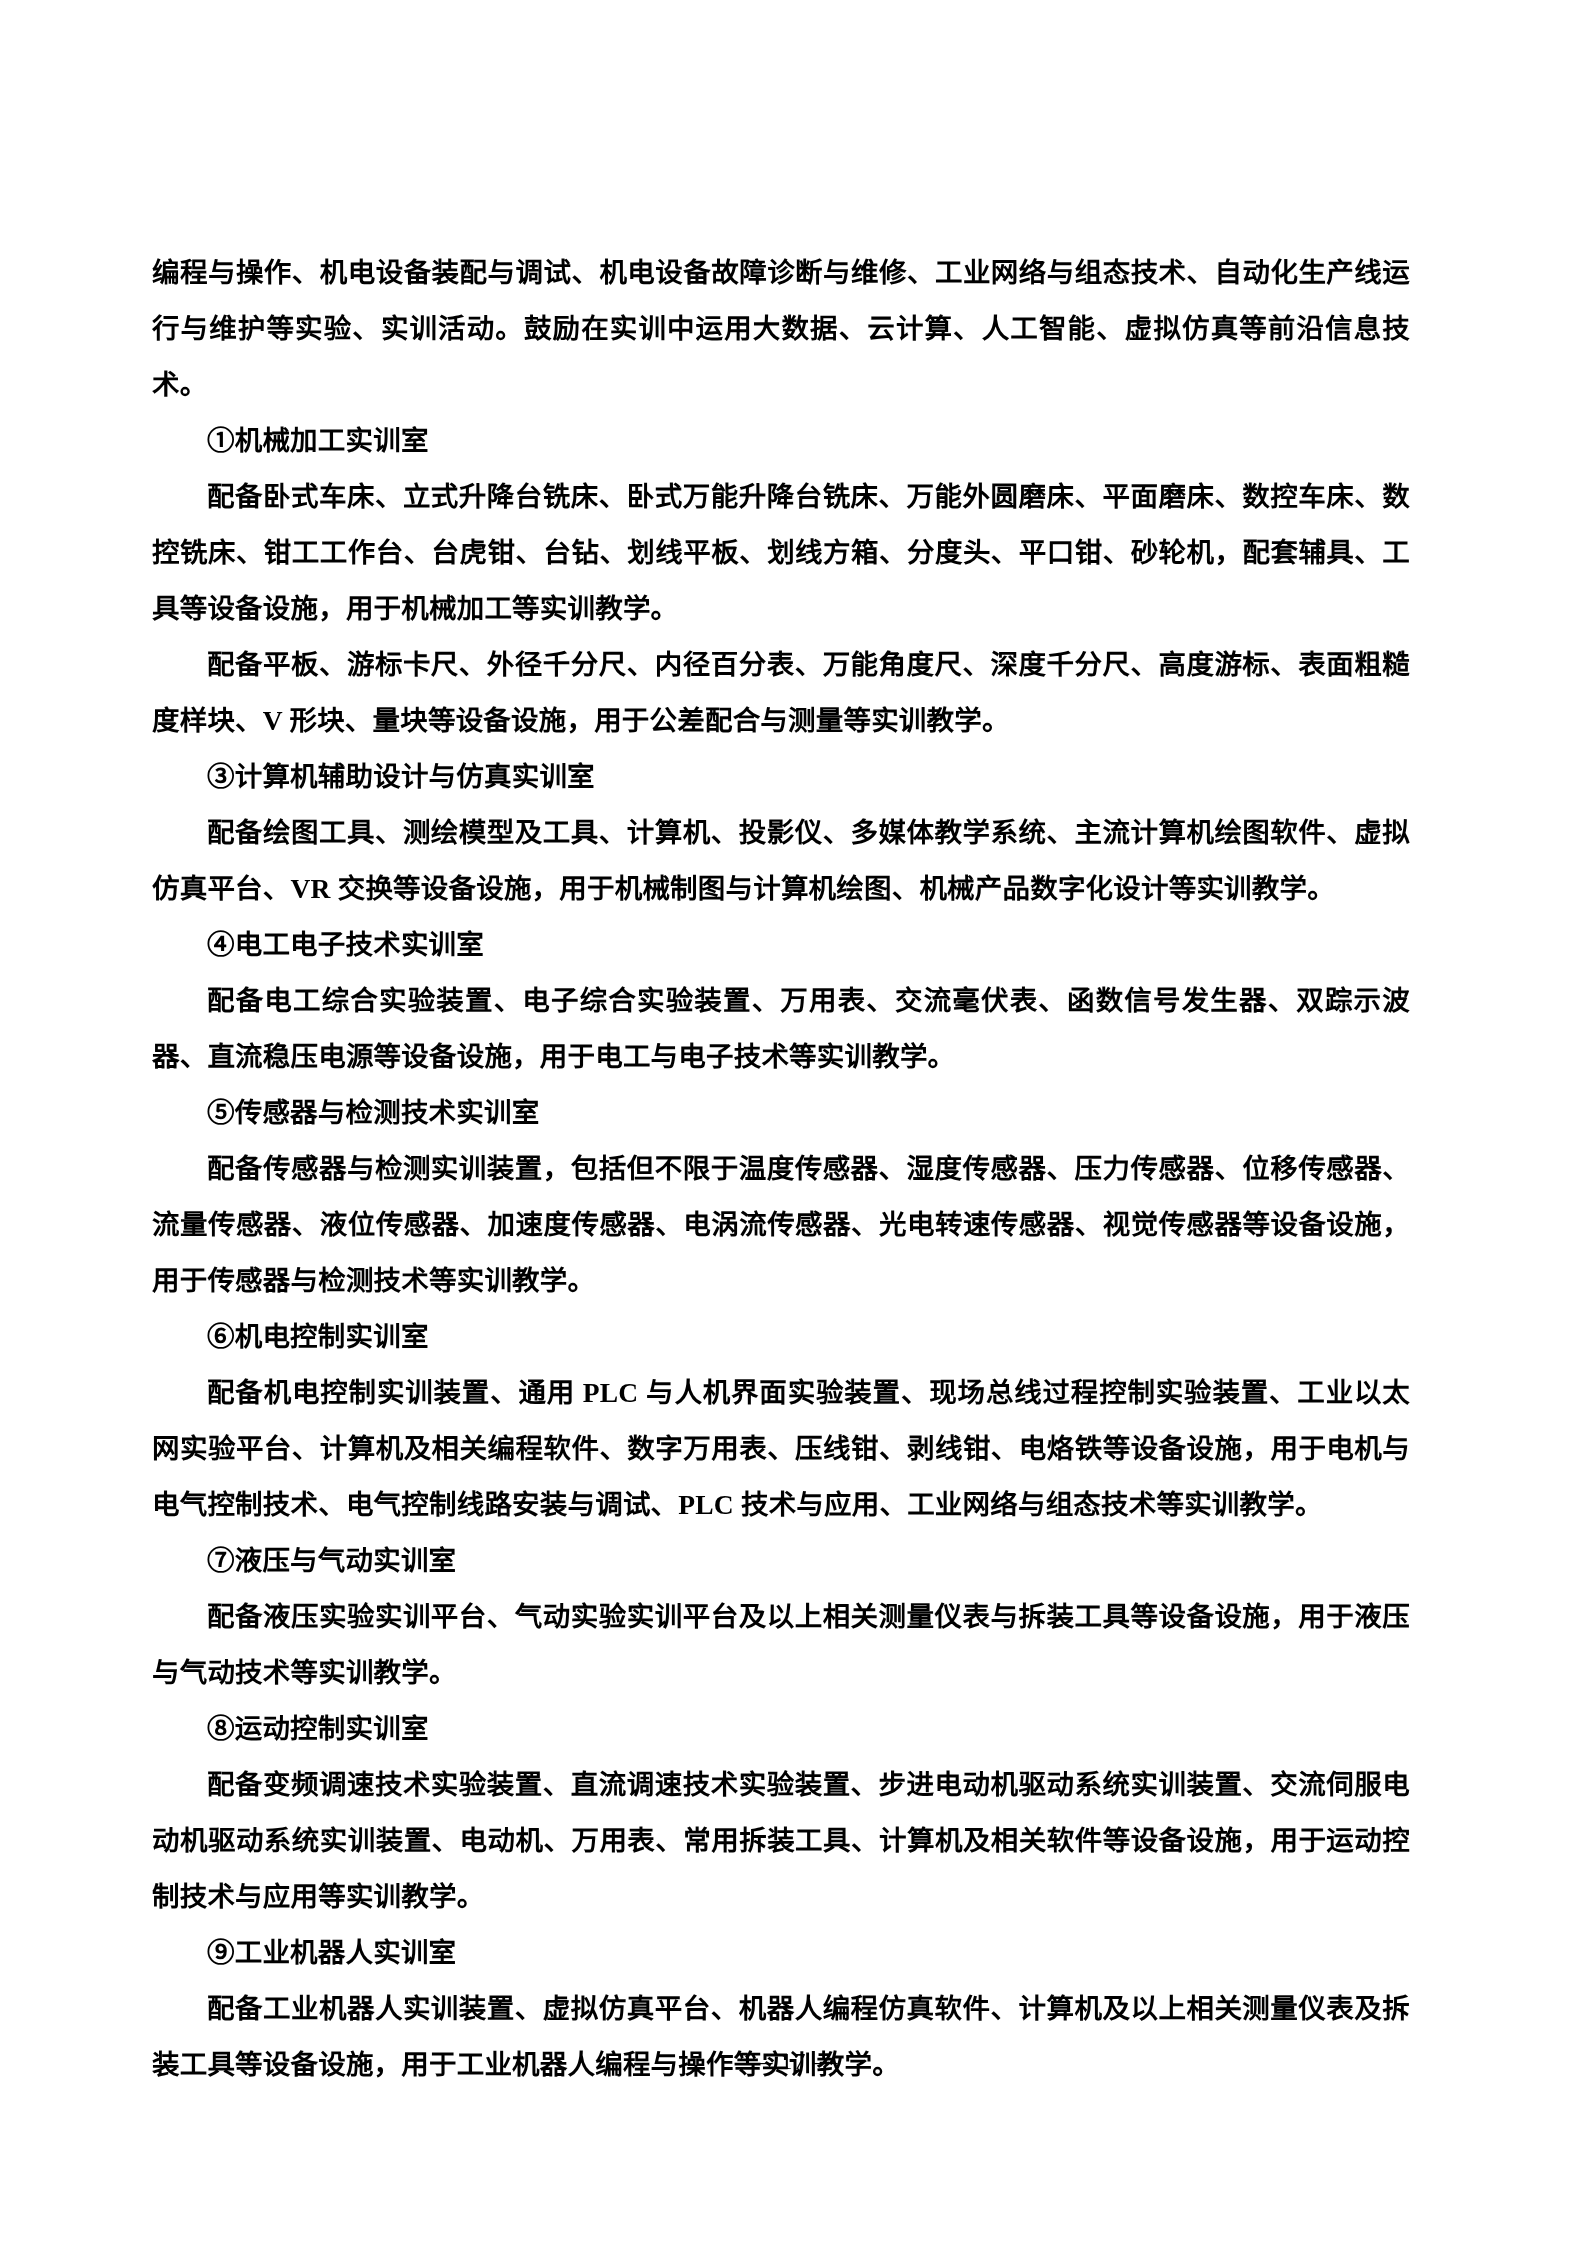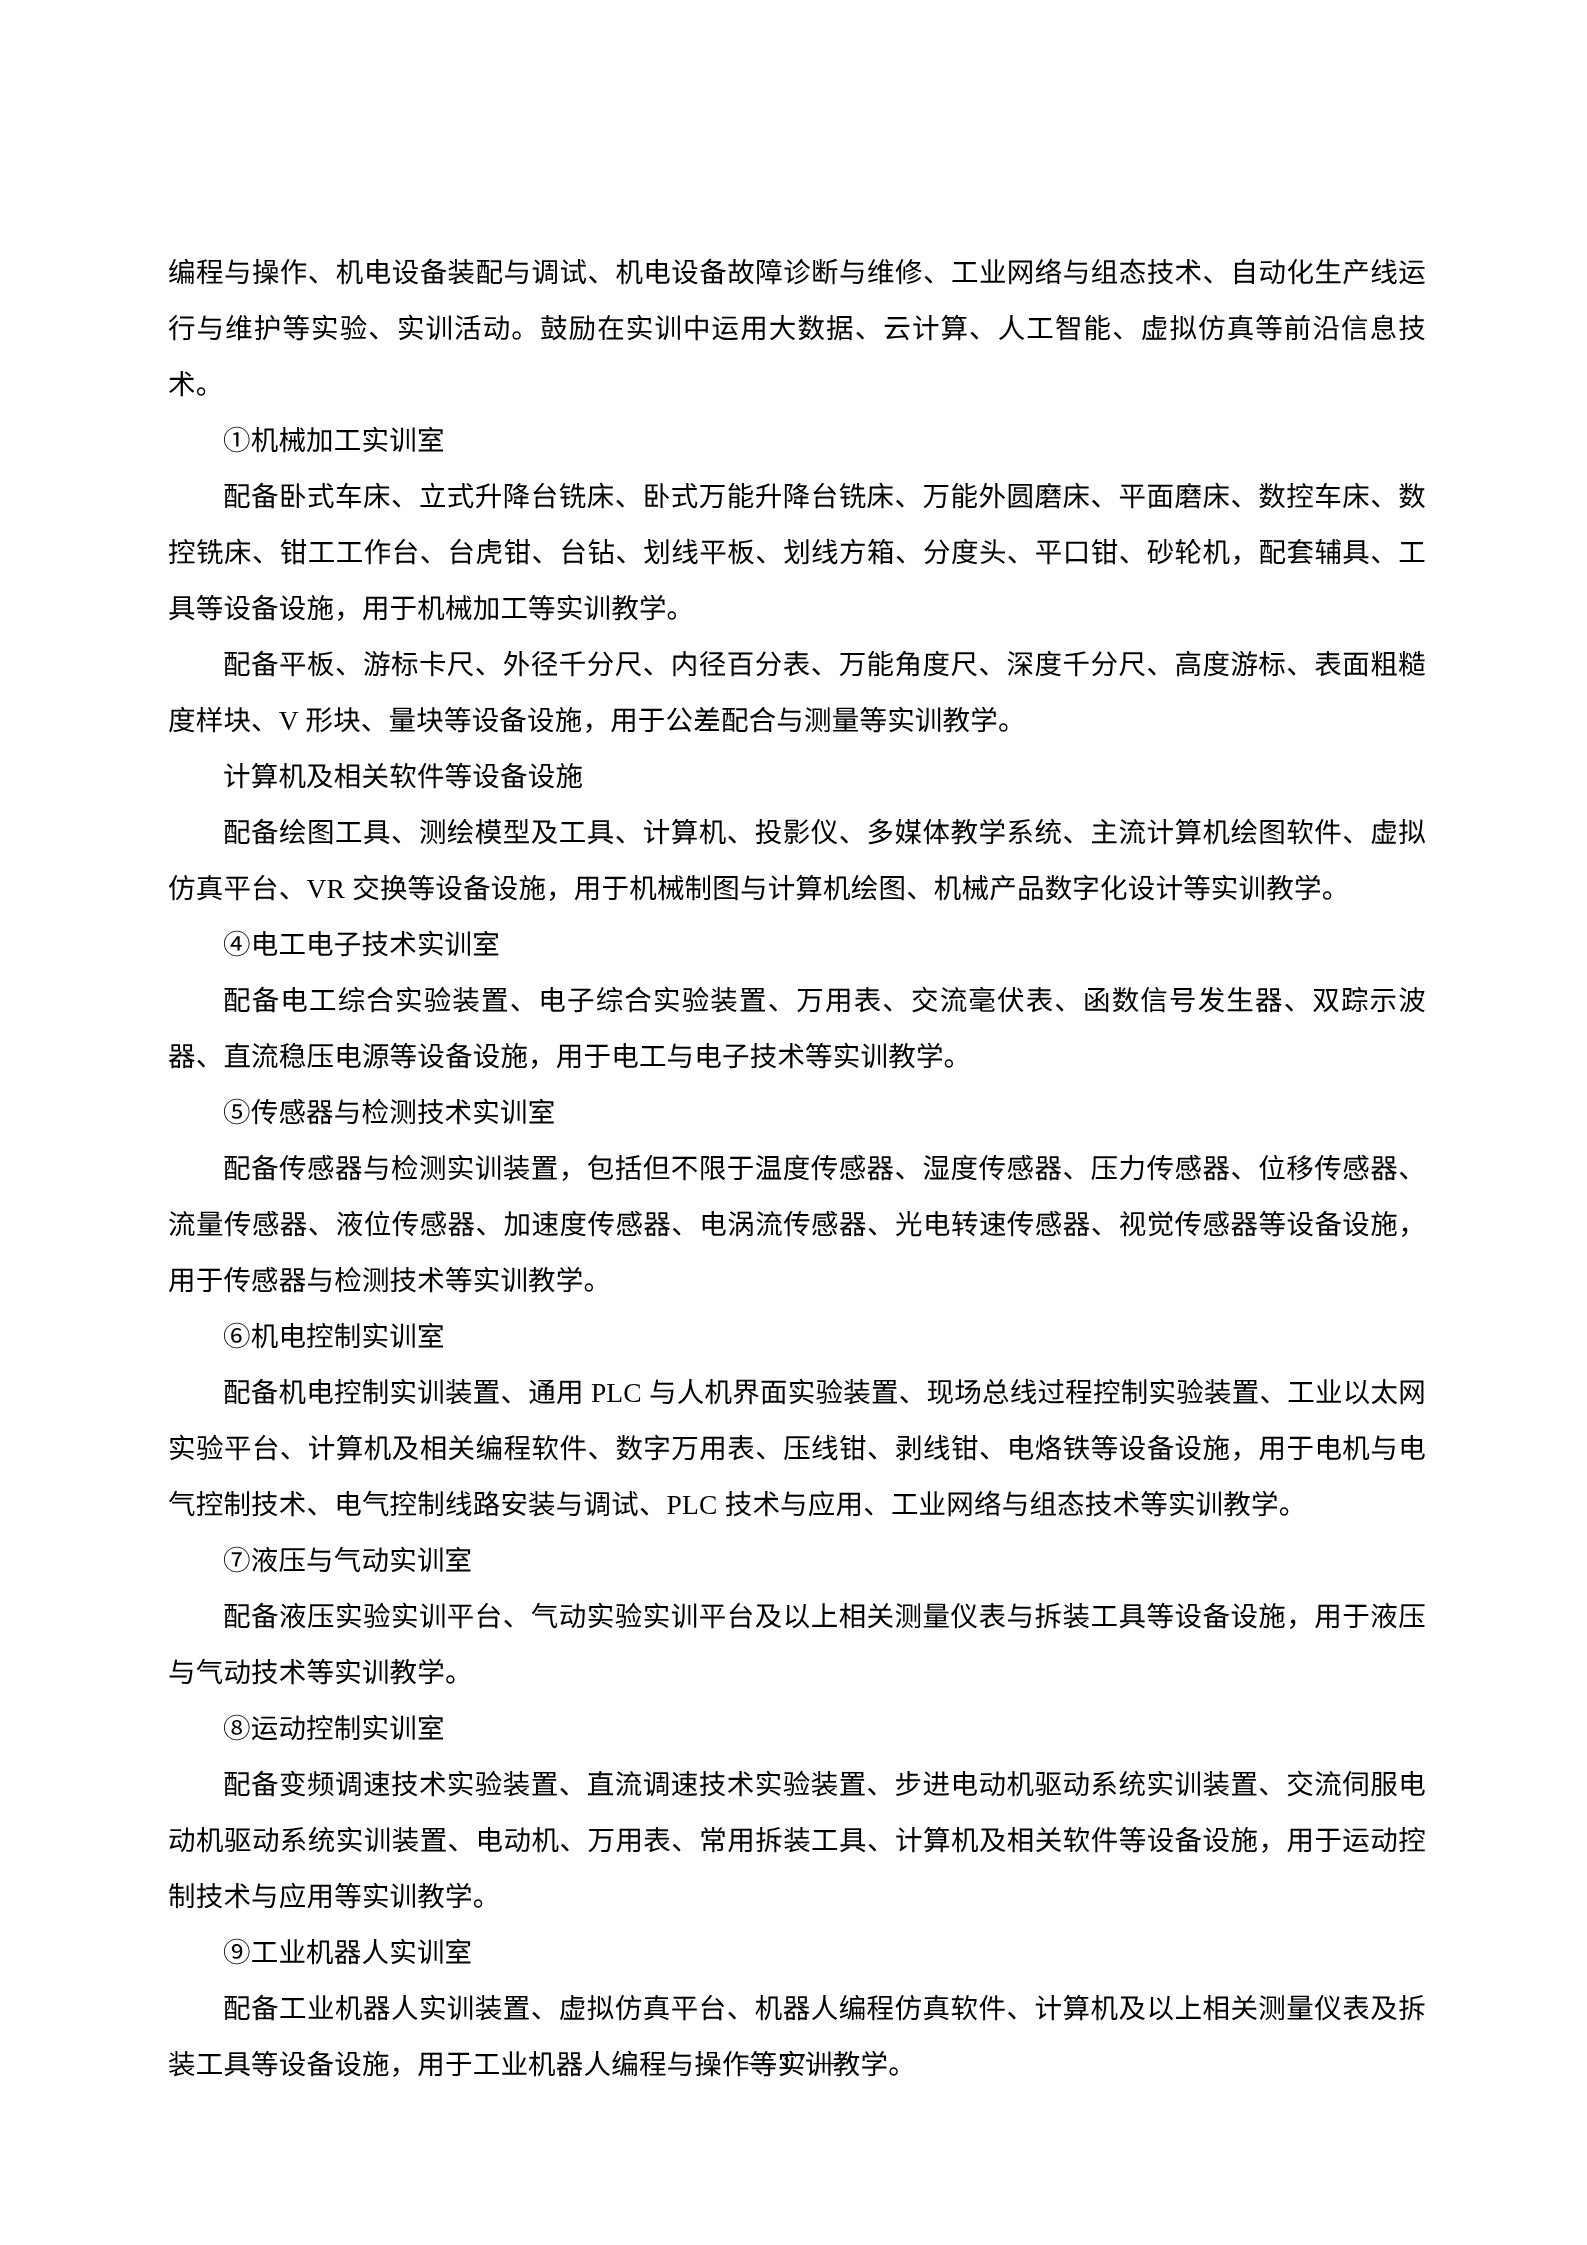--- a/index.html
+++ b/index.html
@@ -16,23 +16,24 @@
     position: relative;
     width: 1587px;
     height: 2245px;
     margin: 0 auto;
     background: #ffffff;
     box-sizing: border-box;
     overflow: hidden;
   }
   .content {
     position: absolute;
-    left: 168px;
+    left: 152px;
     top: 245px;
     width: 1258px;
+    font-weight: bold;
   }
   p {
     margin: 0;
     font-size: 27.5px;
     line-height: 56px;
     text-align: justify;
     text-justify: inter-ideograph;
     letter-spacing: 0.2px;
     word-break: break-all;
   }
@@ -63,21 +64,21 @@
 
   <div class="content">
 
     <p class="body-para">编程与操作、机电设备装配与调试、机电设备故障诊断与维修、工业网络与组态技术、自动化生产线运行与维护等实验、实训活动。鼓励在实训中运用大数据、云计算、人工智能、虚拟仿真等前沿信息技术。</p>
 
     <p class="heading-item">①机械加工实训室</p>
     <p class="indent2">配备卧式车床、立式升降台铣床、卧式万能升降台铣床、万能外圆磨床、平面磨床、数控车床、数控铣床、钳工工作台、台虎钳、台钻、划线平板、划线方箱、分度头、平口钳、砂轮机，配套辅具、工具等设备设施，用于机械加工等实训教学。</p>
 
     <p class="indent2">配备平板、游标卡尺、外径千分尺、内径百分表、万能角度尺、深度千分尺、高度游标、表面粗糙度样块、V 形块、量块等设备设施，用于公差配合与测量等实训教学。</p>
 
-    <p class="heading-item">计算机及相关软件等设备设施</p>
+    <p class="heading-item">③计算机辅助设计与仿真实训室</p>
     <p class="indent2">配备绘图工具、测绘模型及工具、计算机、投影仪、多媒体教学系统、主流计算机绘图软件、虚拟仿真平台、VR 交换等设备设施，用于机械制图与计算机绘图、机械产品数字化设计等实训教学。</p>
 
     <p class="heading-item">④电工电子技术实训室</p>
     <p class="indent2">配备电工综合实验装置、电子综合实验装置、万用表、交流毫伏表、函数信号发生器、双踪示波器、直流稳压电源等设备设施，用于电工与电子技术等实训教学。</p>
 
     <p class="heading-item">⑤传感器与检测技术实训室</p>
     <p class="indent2">配备传感器与检测实训装置，包括但不限于温度传感器、湿度传感器、压力传感器、位移传感器、流量传感器、液位传感器、加速度传感器、电涡流传感器、光电转速传感器、视觉传感器等设备设施，用于传感器与检测技术等实训教学。</p>
 
     <p class="heading-item">⑥机电控制实训室</p>
     <p class="indent2">配备机电控制实训装置、通用 PLC 与人机界面实验装置、现场总线过程控制实验装置、工业以太网实验平台、计算机及相关编程软件、数字万用表、压线钳、剥线钳、电烙铁等设备设施，用于电机与电气控制技术、电气控制线路安装与调试、PLC 技术与应用、工业网络与组态技术等实训教学。</p>

